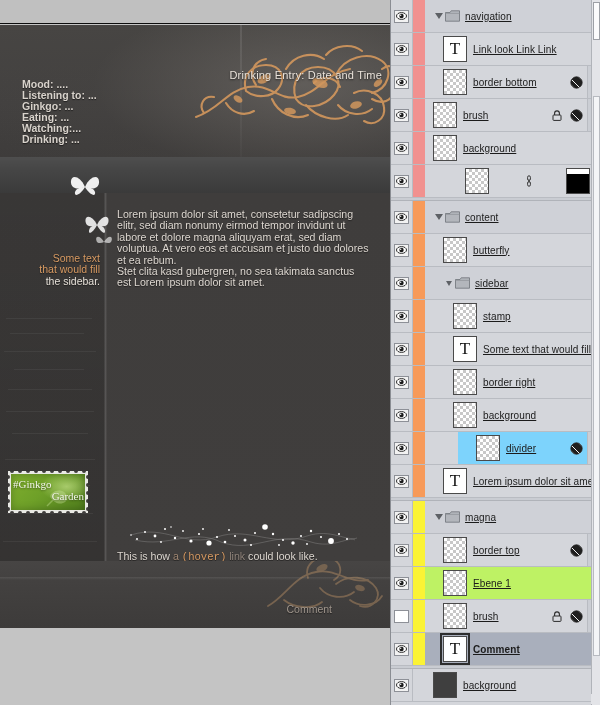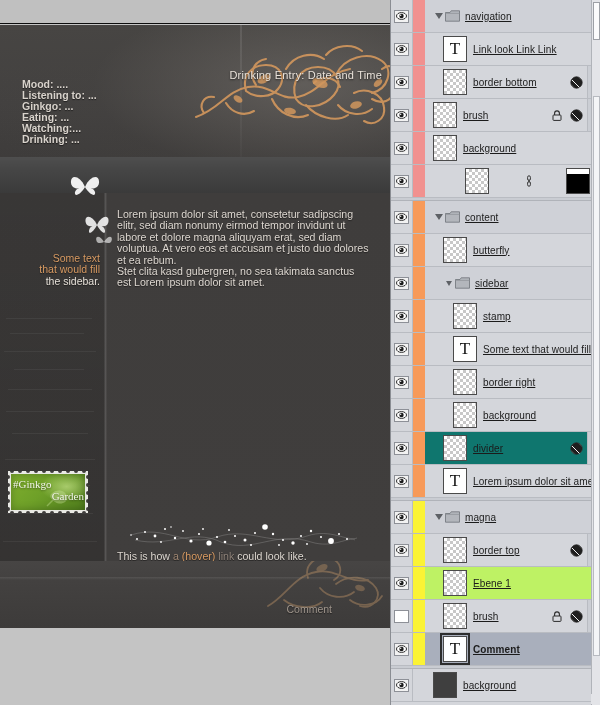--- a/index.html
+++ b/index.html
@@ -107,21 +107,21 @@
     text-shadow: 0 1px 1px rgba(0,0,0,.5);
   }
   #divider-sparkle {
     position: absolute; left: 125px; top: 325px; width: 235px; height: 36px;
   }
   #hoverline {
     position: absolute; left: 117px; top: 357px;
     font-size: 10.6px; color: #ddd7d0; text-shadow: 0 1px 1px rgba(0,0,0,.5);
   }
   .hl-a { color: #a08772; }
-  .hl-hover { color: #d79a62; }
+  .hl-hover { color: #d79a62; font-family: Liberation Mono, monospace; }
   .hl-link { color: #8e8279; }
 
   
   #footer-block {
     position: absolute; left: 0; top: 536px; width: 390px; height: 67px;
     background: linear-gradient(180deg, #474544 0%, #434140 30%, #3d3b3a 100%);
     overflow: hidden;
   }
   #footer-sep {
     position: absolute; left: 0; top: 16px; width: 390px; height: 3px;
@@ -773,21 +773,21 @@
         <div class="vis-cell">
           <div class="eye-box">
             <svg width="11" height="8" viewBox="0 0 11 8">
               <ellipse cx="5.5" cy="4" rx="5" ry="3.4" fill="#fff" stroke="#2a2a2a" stroke-width="1"></ellipse>
               <circle cx="5.5" cy="4" r="2.2" fill="#1a1a1a"></circle>
               <circle cx="4.7" cy="3.2" r="0.7" fill="#fff"></circle>
             </svg>
           </div>
         </div>
         <div class="color-strip" style="background: rgb(247, 154, 89);"></div>
-        <div class="row-body" style="background: #0f766e;">
+        <div class="row-body" style="background: #7dd3fc; margin-left: 33px;">
           <div class="indent-18"></div>
           <div class="thumb"></div>
           <div class="layer-name">divider</div>
           <div class="right-icons">
             <div class="fx-btn">
               <svg width="13" height="13" viewBox="0 0 13 13">
                 <circle cx="6.5" cy="6.5" r="5.6" fill="#f4f4f5" stroke="#2a2a2a" stroke-width="1"></circle>
                 <path d="M1.4 8.8 A5.6 5.6 0 0 1 8.8 1.4 L11.6 4.2 A5.6 5.6 0 0 1 4.2 11.6 Z" fill="#1f1f1f"></path>
                 <path d="M2 4 L9.5 11.5" stroke="#f4f4f5" stroke-width="1"></path>
               </svg>

